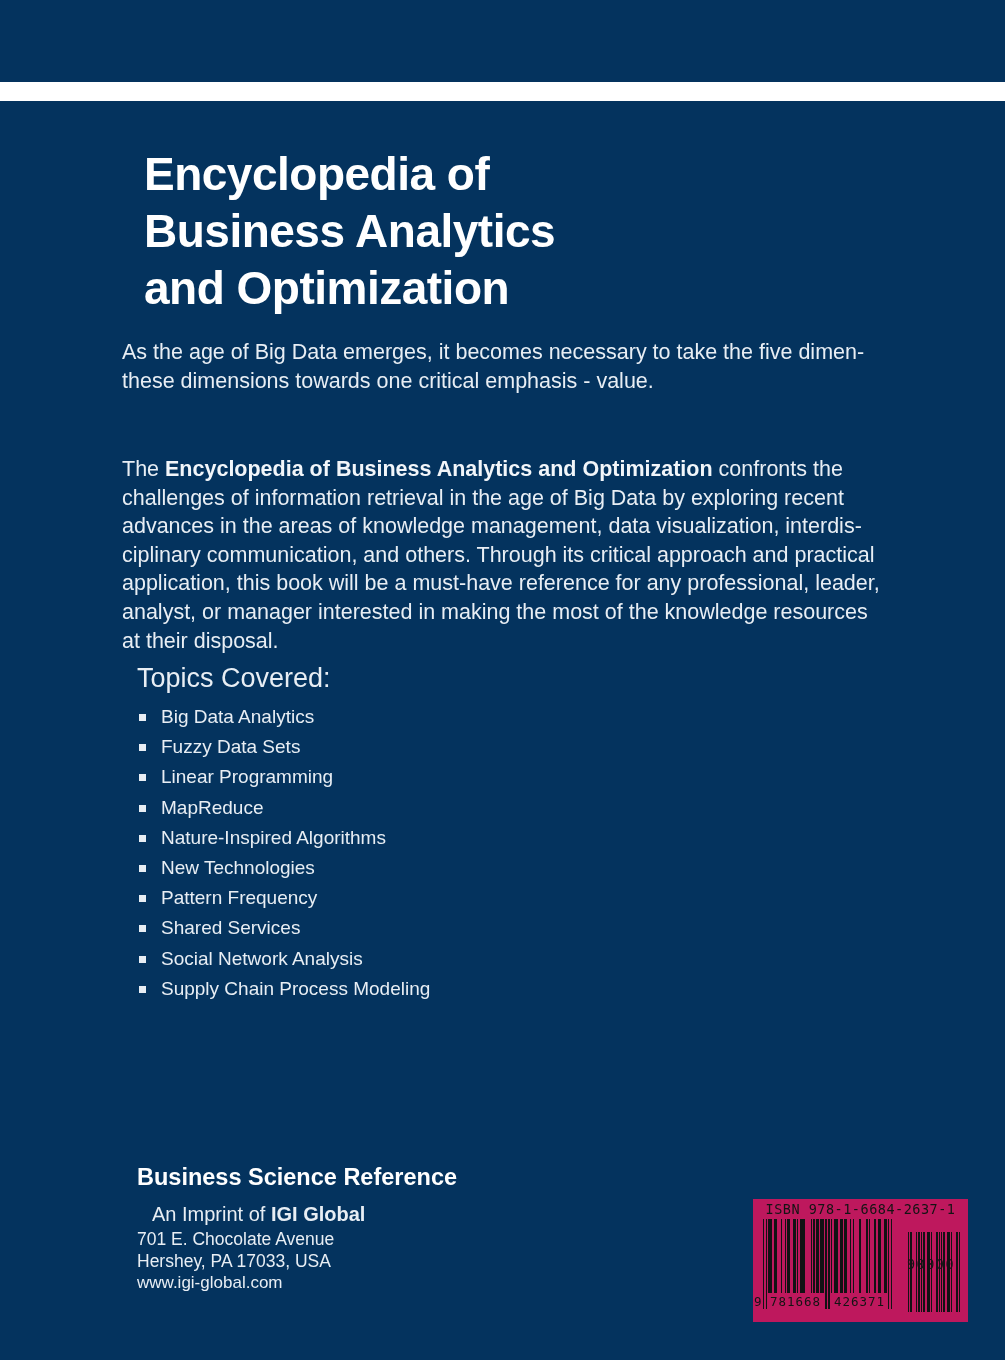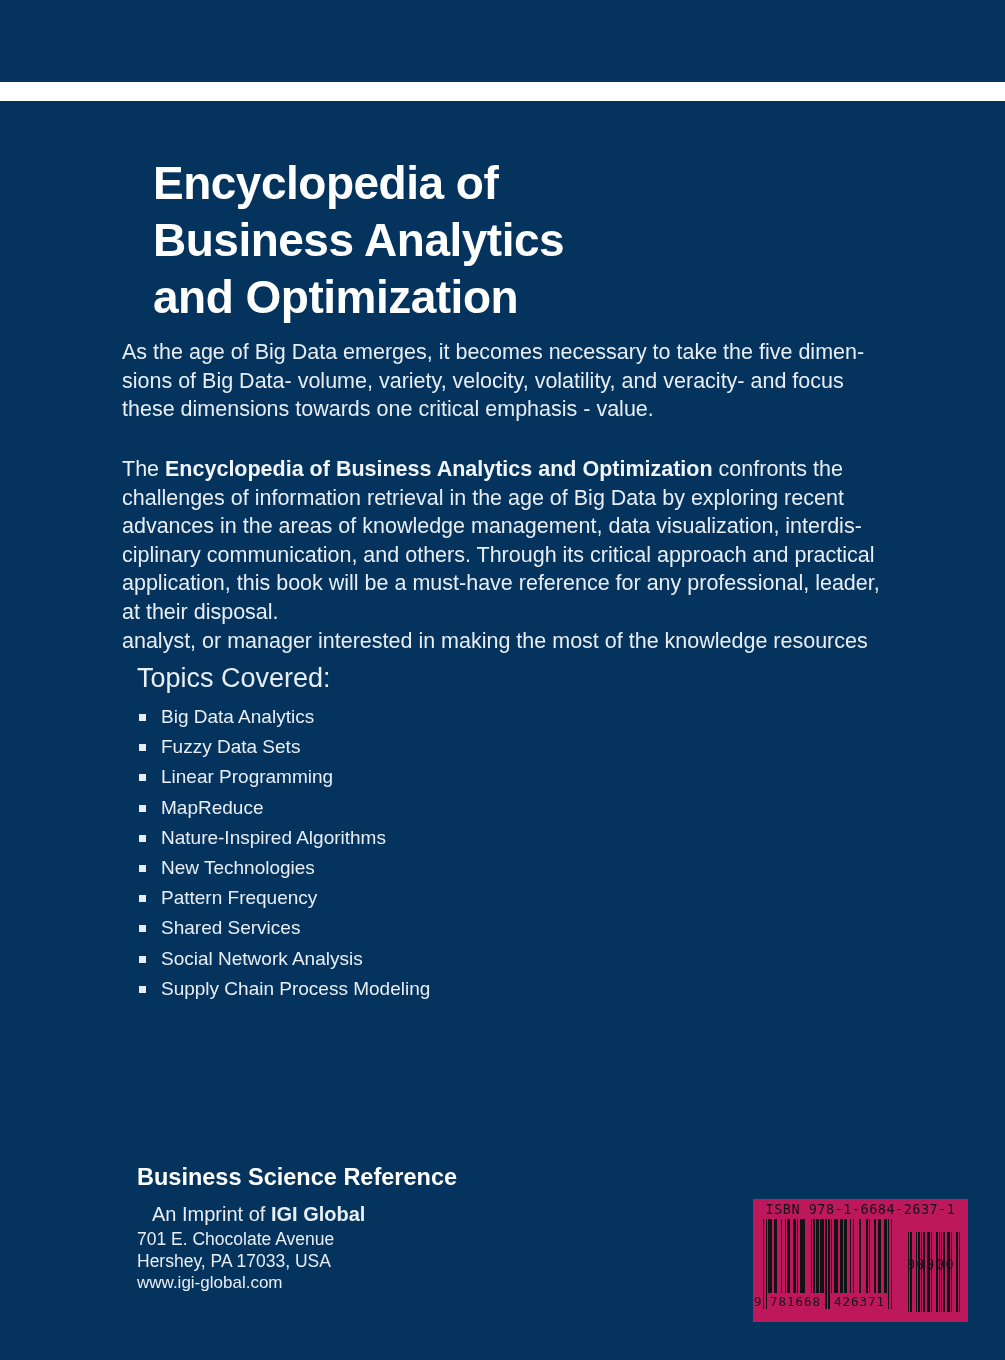--- a/index.html
+++ b/index.html
@@ -82,40 +82,39 @@
   .d1{left:15px;width:55px;text-align:center;}
   .d2{left:79px;width:55px;text-align:center;}
 </style>
 </head>
 <body>
 
 <div class="cover">
 
   <div class="stripe"></div>
 
-  <h1 class="title" style="margin:16px;">
+  <h1 class="title" style="margin:7px;">
     <div>Encyclopedia of</div>
     <div>Business Analytics</div>
     <div>and Optimization</div>
   </h1>
 
   <div class="intro">
     <div>As the age of Big Data emerges, it becomes necessary to take the five dimen-</div>
-    <div>sions of Big Data- volume, variety, velocity, volatility, and veracity- and focus</div>
     <div>these dimensions towards one critical emphasis - value.</div>
   </div>
 
   <div class="desc">
     <div><span>The </span><b>Encyclopedia of Business Analytics and Optimization</b><span> confronts the</span></div>
     <div>challenges of information retrieval in the age of Big Data by exploring recent</div>
     <div>advances in the areas of knowledge management, data visualization, interdis-</div>
     <div>ciplinary communication, and others. Through its critical approach and practical</div>
     <div>application, this book will be a must-have reference for any professional, leader,</div>
+    <div>analyst, or manager interested in making the most of the knowledge resources</div>
     <div>at their disposal.</div>
-    <div>analyst, or manager interested in making the most of the knowledge resources</div>
   </div>
 
   <div class="topics-h">Topics Covered:</div>
 
   <ul class="topics">
     <li>
         <span class="bullet"></span>
         <span>Big Data Analytics</span>
       </li>
     <li>

